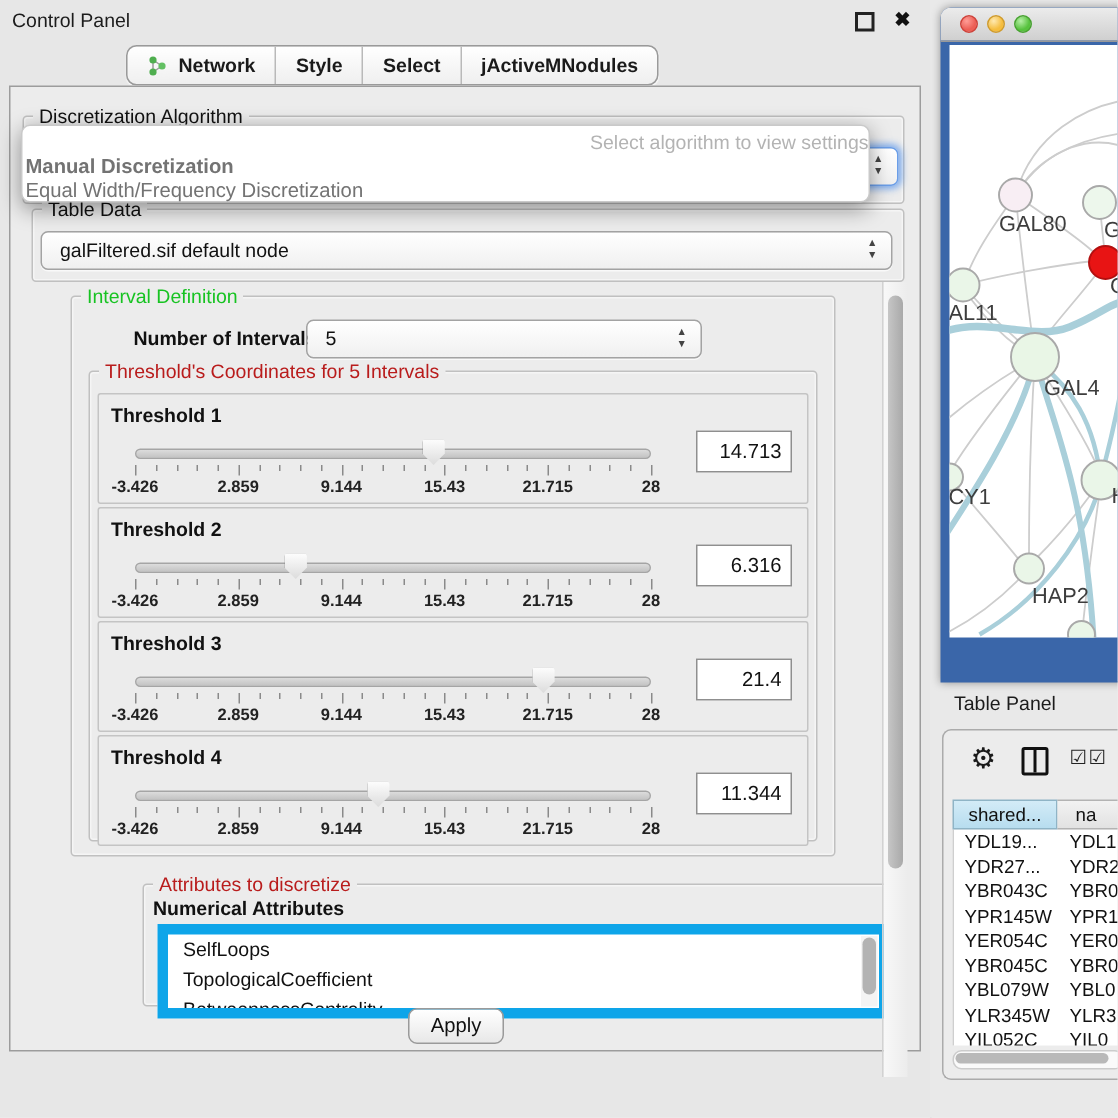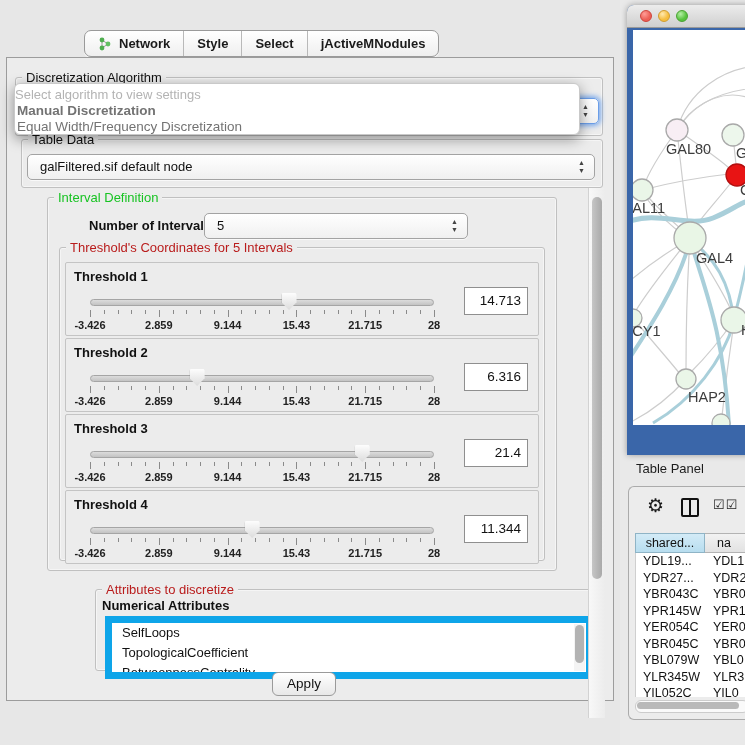--- a/index.html
+++ b/index.html
@@ -32,21 +32,21 @@
   .legend.blue{color:#b91c1c;}
   .combo{position:absolute;height:24px;border:1px solid #a3a3a3;border-radius:5px;
          background:linear-gradient(#ffffff,#f0f0f0);line-height:24px;padding-left:12px;font-size:13px;color:#111;
          box-shadow:0 1px 0 rgba(255,255,255,.7);}
   .combo .stepper{position:absolute;right:9px;top:4px;display:flex;flex-direction:column;line-height:8px;
                   font-size:7px;color:#444;}
   .combo.focusring{border:1px solid #6b9ee8;box-shadow:0 0 5px 2px rgba(90,150,235,.75);}
   
   .popup{position:absolute;left:7px;top:25px;width:566px;height:52px;background:#fff;border:1px solid #c9c9c9;
          border-radius:6px;box-shadow:0 4px 14px rgba(0,0,0,.4);z-index:40;padding-top:3px;box-sizing:border-box;}
-  .popup .prompt{text-align:left;color:#b3b3b3;font-size:13px;height:16px;}
+  .popup .prompt{text-align:right;color:#b3b3b3;font-size:13px;height:16px;}
   .popup .item{padding-left:2px;font-size:13.5px;height:16px;color:#737373;}
   .popup .item.bold{font-weight:bold;}
   
   .thr-row{position:relative;height:72px;margin:2px 5px;border:1px solid #c4c4c4;border-radius:2px;background:#ececec;}
   .thr-label{position:absolute;left:8px;top:6px;font-weight:bold;font-size:13px;}
   .slider{position:absolute;left:24px;right:104px;top:32px;height:38px;}
   .track{position:absolute;left:0;right:0;top:4px;height:5px;border:1px solid #a5a5a5;border-radius:4px;
          background:linear-gradient(#dcdcdc,#c3c3c3);}
   .handle{position:absolute;top:-2px;width:15px;height:17px;margin-left:-7px;
           background:linear-gradient(#fdfdfd,#dcdcdc);
@@ -100,20 +100,25 @@
   .trow .c1{width:70px;padding-left:7px;box-sizing:border-box;}
   .trow .c2{width:70px;padding-left:7px;box-sizing:border-box;}
   .hsb{position:absolute;left:6px;top:213px;width:112px;height:11px;background:#fafafa;border:1px solid #ccc;border-radius:6px;}
   .hthumb{position:absolute;left:1px;top:1px;height:7px;width:102px;border-radius:4px;background:#b9b9b9;}
   svg text{font-family:"Liberation Sans",sans-serif;}
 </style>
 </head>
 <body>
 
 <div class="cpwin">
+  <div class="cp-titlebar">
+    <span class="cp-title">Control Panel</span>
+    <span class="float-ico"></span>
+    <span class="close-ico">✖</span>
+  </div>
 
   <div class="seg top-tabs" id="top-tabs">
       <div class="tab"><svg class="net-ico" viewBox="0 0 15 14">
           <g stroke="#9a9a9a" stroke-width="1">
             <line x1="4" y1="3" x2="10" y2="7"></line>
             <line x1="4" y1="11" x2="10" y2="7"></line>
             <line x1="4" y1="3" x2="4" y2="11"></line>
           </g>
           <circle cx="4" cy="3" r="2.4" fill="#4fae4f"></circle>
           <circle cx="4" cy="11" r="2.4" fill="#4fae4f"></circle>

